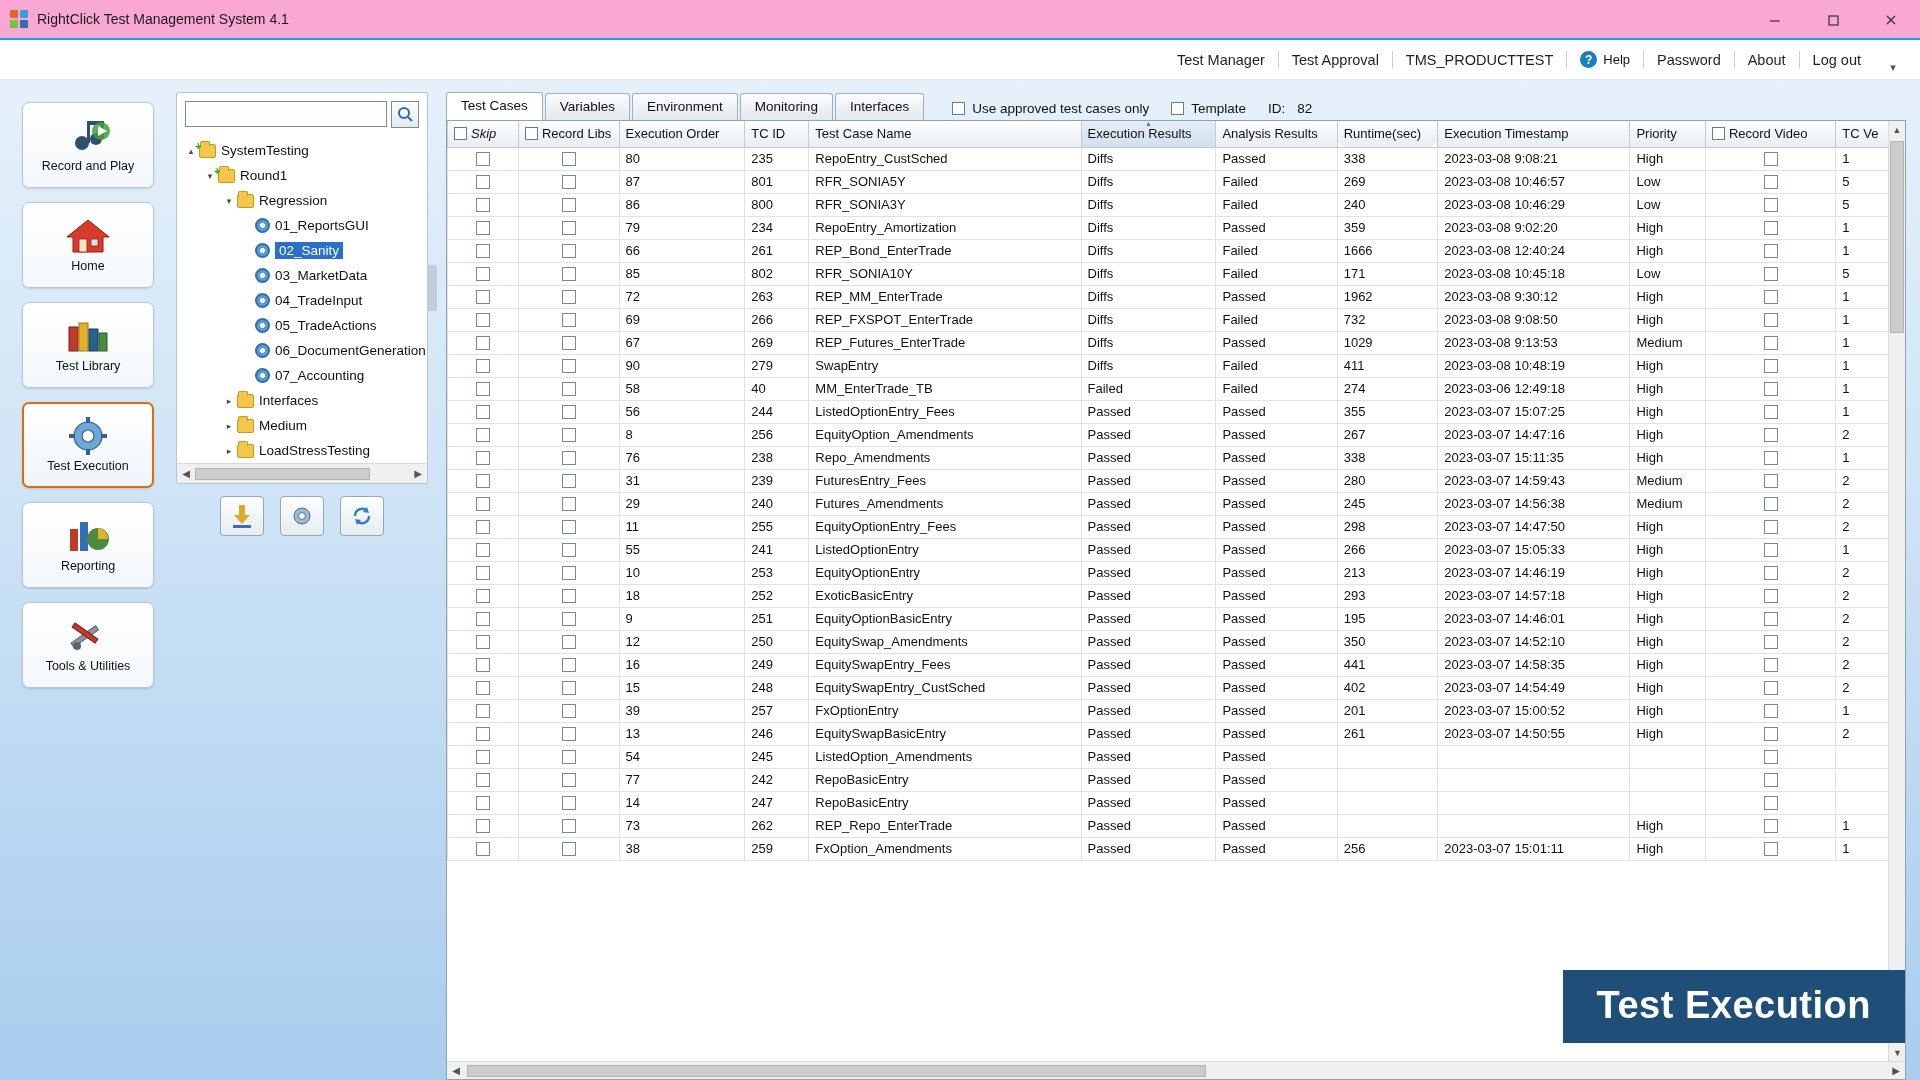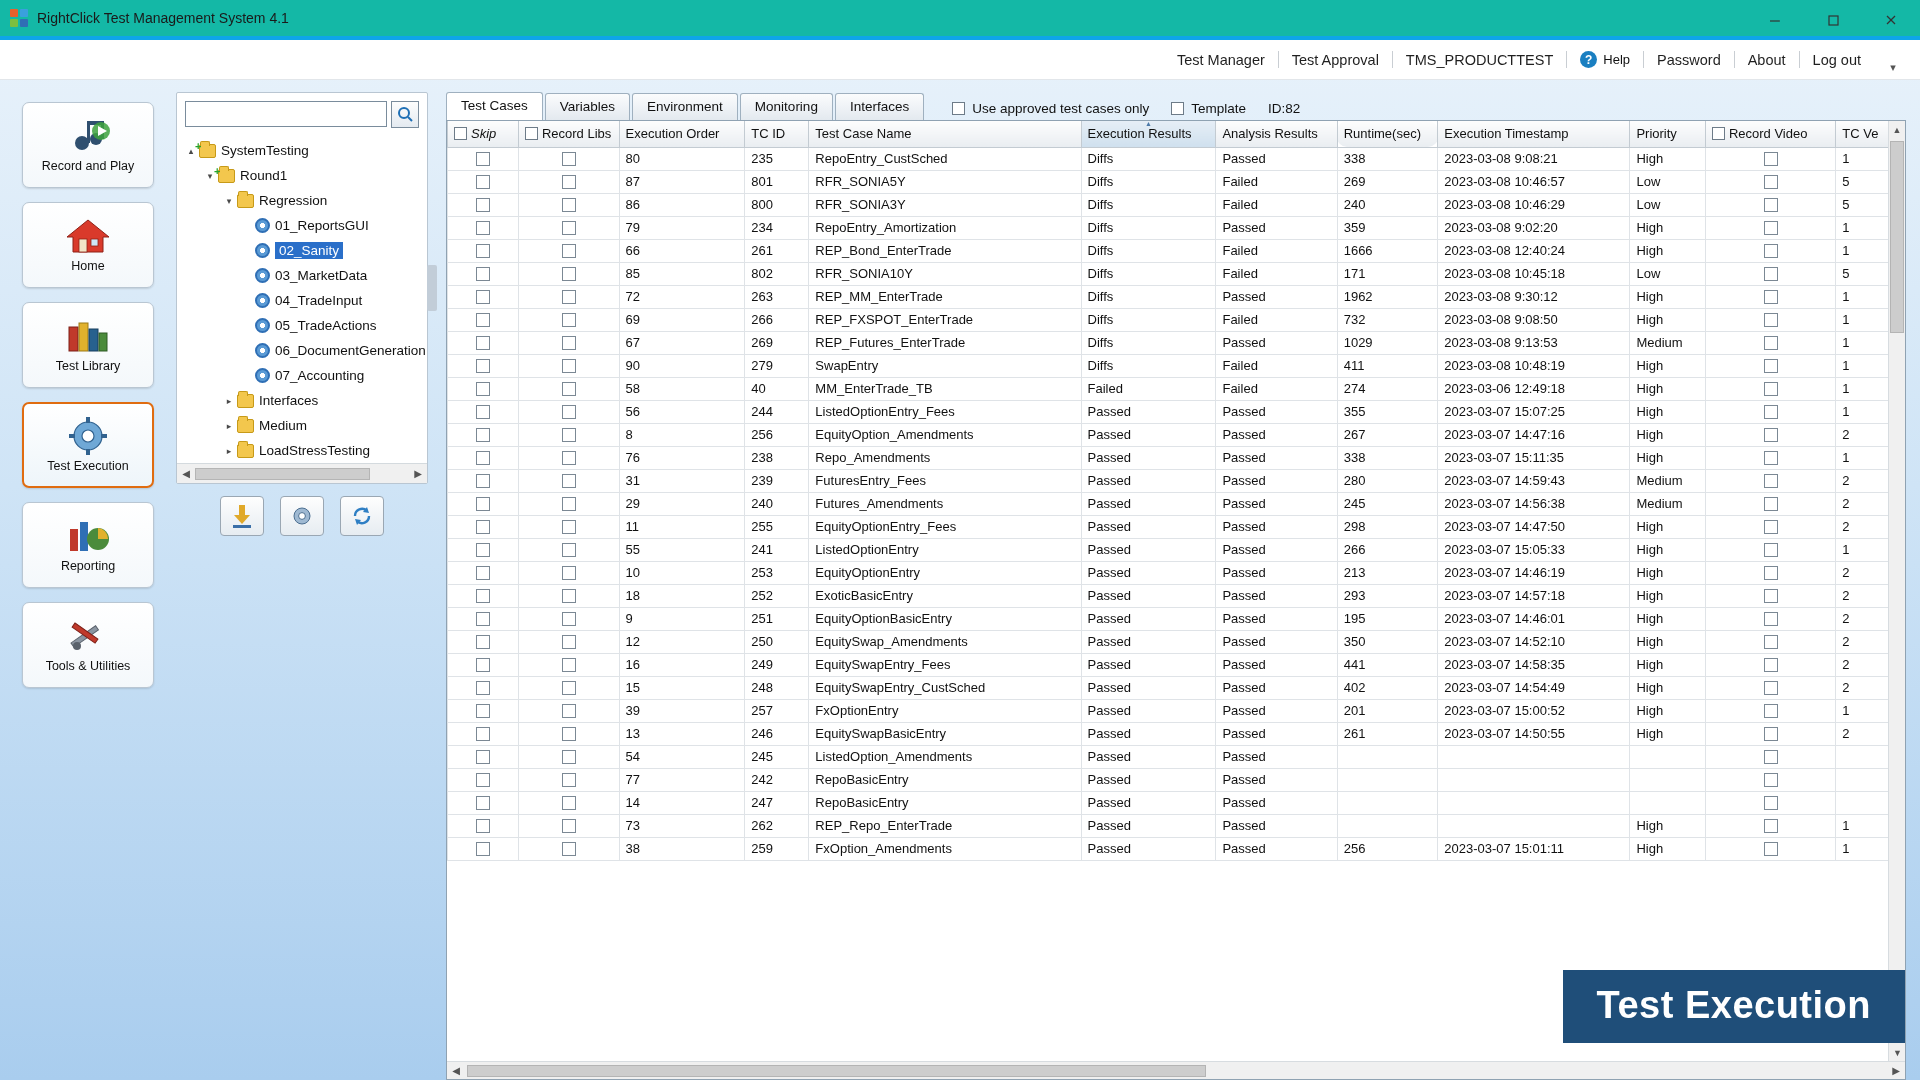--- a/index.html
+++ b/index.html
@@ -11,24 +11,24 @@
     font-size: 13px;
     color: #111;
   }
   body {
     background: linear-gradient(180deg, #eaf3fb 0%, #cfe4f6 45%, #a9cdee 100%);
   }
 
   
   .titlebar {
     height: 40px;
-    background: #14b8a6;
+    background: #f9a8d4;
     display: flex;
     align-items: center;
-    border-bottom: 4px solid #0ea5e9;
+    border-bottom: 2px solid #0ea5e9;
     position: relative;
   }
   .app-logo {
     width: 18px; height: 18px;
     margin-left: 10px; margin-right: 9px;
     display: grid;
     grid-template-columns: 1fr 1fr;
     grid-template-rows: 1fr 1fr;
     gap: 2px;
   }
@@ -240,21 +240,21 @@
     margin-left: 26px; padding-bottom: 4px;
     font-size: 13.5px;
   }
   .chk { display: inline-flex; align-items: center; gap: 7px; }
   .box {
     width: 13px; height: 13px;
     border: 1px solid #6d7b88;
     background: #fff;
     display: inline-block;
   }
-  .idbox { display: flex; gap: 0; align-items: center; font-size: 13.5px; }
+  .idbox { display: flex; gap: 12px; align-items: center; font-size: 13.5px; }
 
   .gridwrap {
     flex: 1;
     border: 1px solid #8fa2b2;
     background: #fff;
     display: flex;
     flex-direction: column;
     min-height: 0;
     position: relative;
   }

